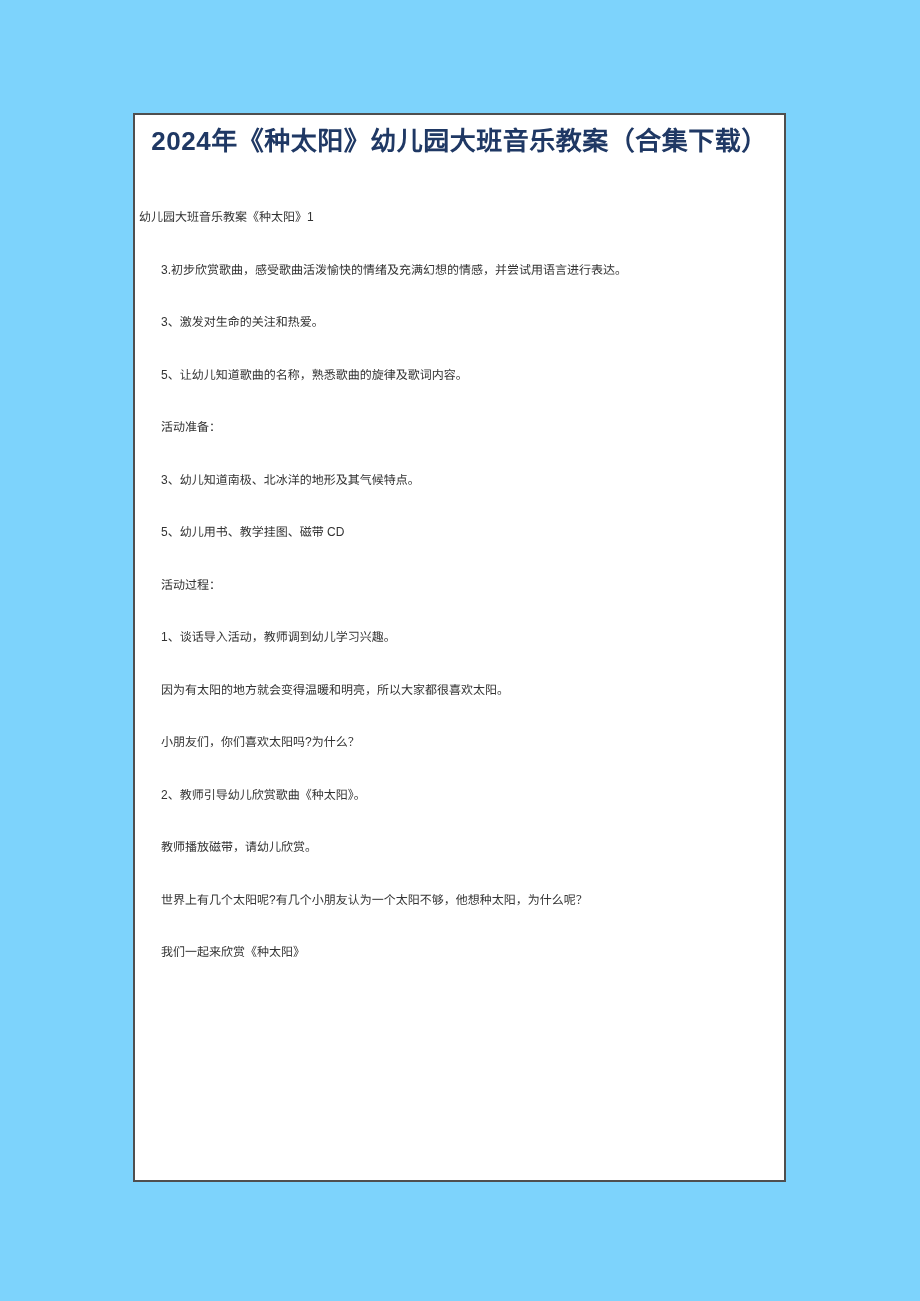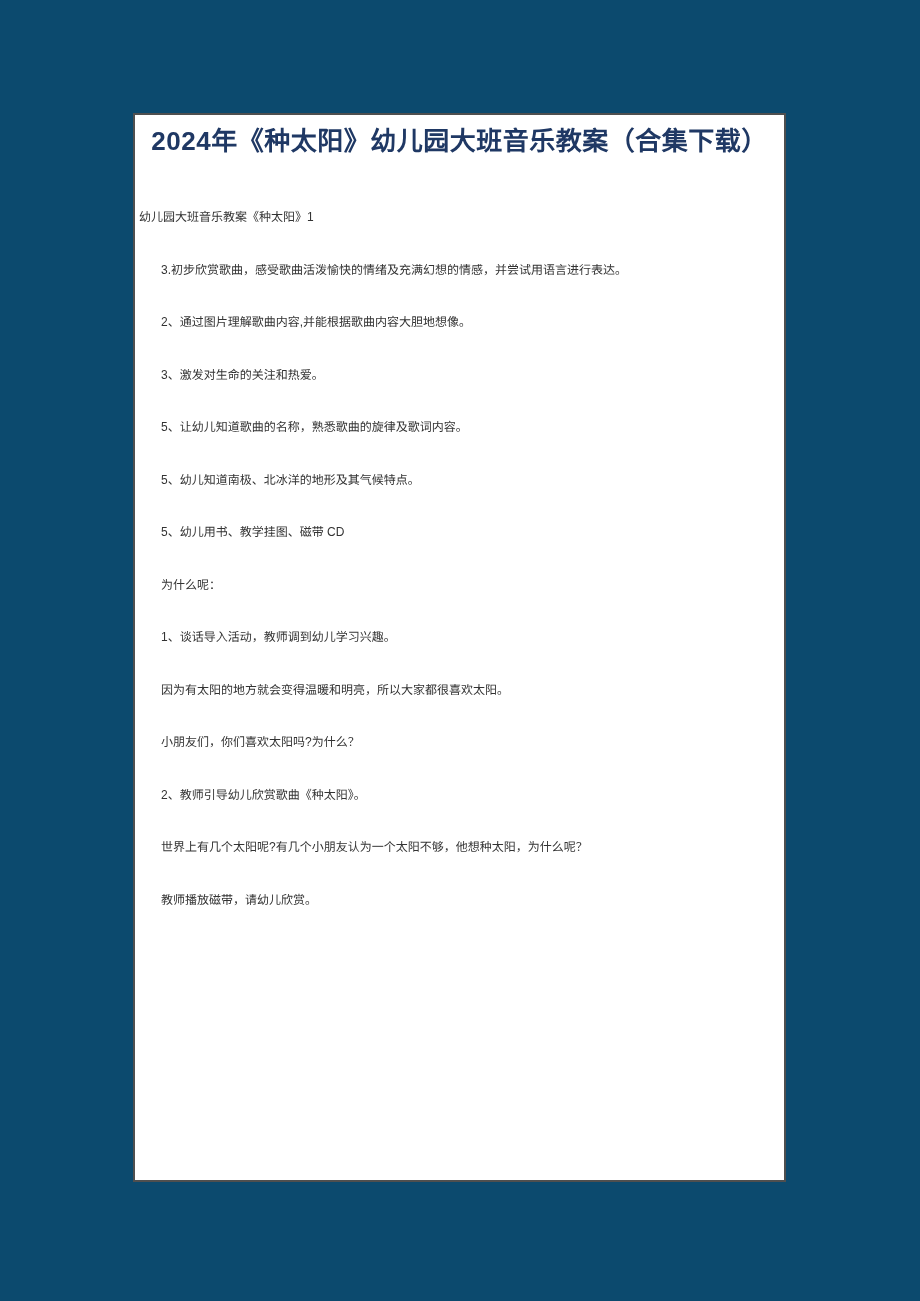--- a/index.html
+++ b/index.html
@@ -5,21 +5,21 @@
   html, body {
     margin: 0;
     padding: 0;
     background: #ffffff;
     font-family: "Liberation Sans", "DejaVu Sans", sans-serif;
   }
   .canvas {
     position: relative;
     width: 920px;
     height: 1301px;
-    background: #0c4a6e;
+    background: #7dd3fc;
     overflow: hidden;
   }
   .page {
     position: absolute;
     left: 133px;
     top: 113px;
     width: 653px;
     height: 1069px;
     box-sizing: border-box;
     border: 2px solid #4f4f4f;
@@ -50,26 +50,27 @@
 </style>
 </head>
 <body>
 
 <div class="canvas">
   <div class="page">
     <h1 class="doc-title">2024年《种太阳》幼儿园大班音乐教案（合集下载）</h1>
 
     <p class="para no-indent">幼儿园大班音乐教案《种太阳》1</p>
     <p class="para">3.初步欣赏歌曲，感受歌曲活泼愉快的情绪及充满幻想的情感，并尝试用语言进行表达。</p>
-    <p class="para">2、通过图片理解歌曲内容,并能根据歌曲内容大胆地想像。</p>
     <p class="para">3、激发对生命的关注和热爱。</p>
     <p class="para">5、让幼儿知道歌曲的名称，熟悉歌曲的旋律及歌词内容。</p>
-    <p class="para">5、幼儿知道南极、北冰洋的地形及其气候特点。</p>
+    <p class="para">活动准备：</p>
+    <p class="para">3、幼儿知道南极、北冰洋的地形及其气候特点。</p>
     <p class="para">5、幼儿用书、教学挂图、磁带 CD</p>
-    <p class="para">为什么呢：</p>
+    <p class="para">活动过程：</p>
     <p class="para">1、谈话导入活动，教师调到幼儿学习兴趣。</p>
     <p class="para">因为有太阳的地方就会变得温暖和明亮，所以大家都很喜欢太阳。</p>
     <p class="para">小朋友们，你们喜欢太阳吗?为什么？</p>
     <p class="para">2、教师引导幼儿欣赏歌曲《种太阳》。</p>
+    <p class="para">教师播放磁带，请幼儿欣赏。</p>
     <p class="para">世界上有几个太阳呢?有几个小朋友认为一个太阳不够，他想种太阳，为什么呢？</p>
-    <p class="para">教师播放磁带，请幼儿欣赏。</p>
+    <p class="para">我们一起来欣赏《种太阳》</p>
   </div>
 </div>
 
 </body></html>

